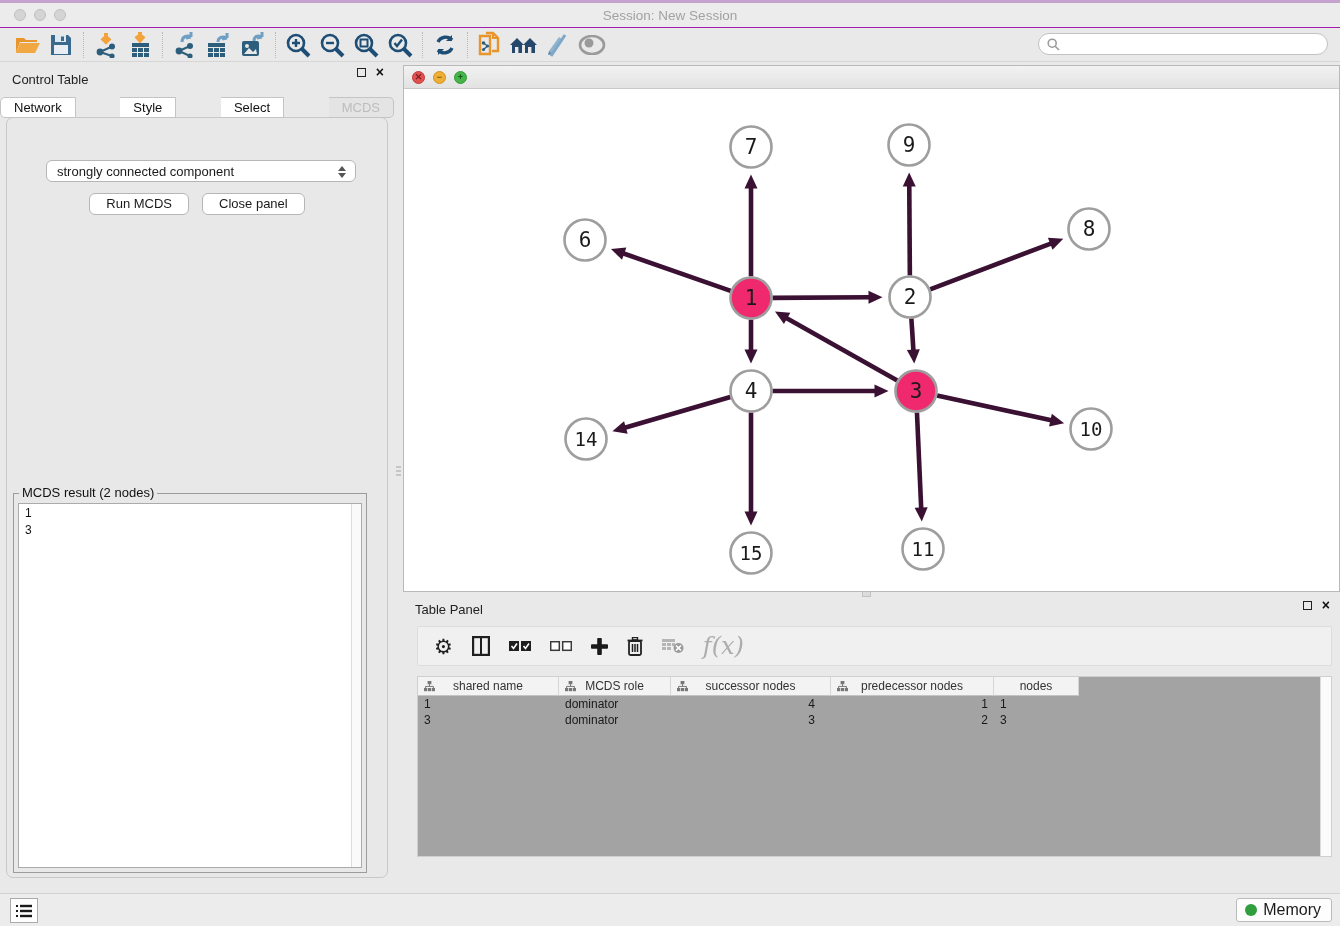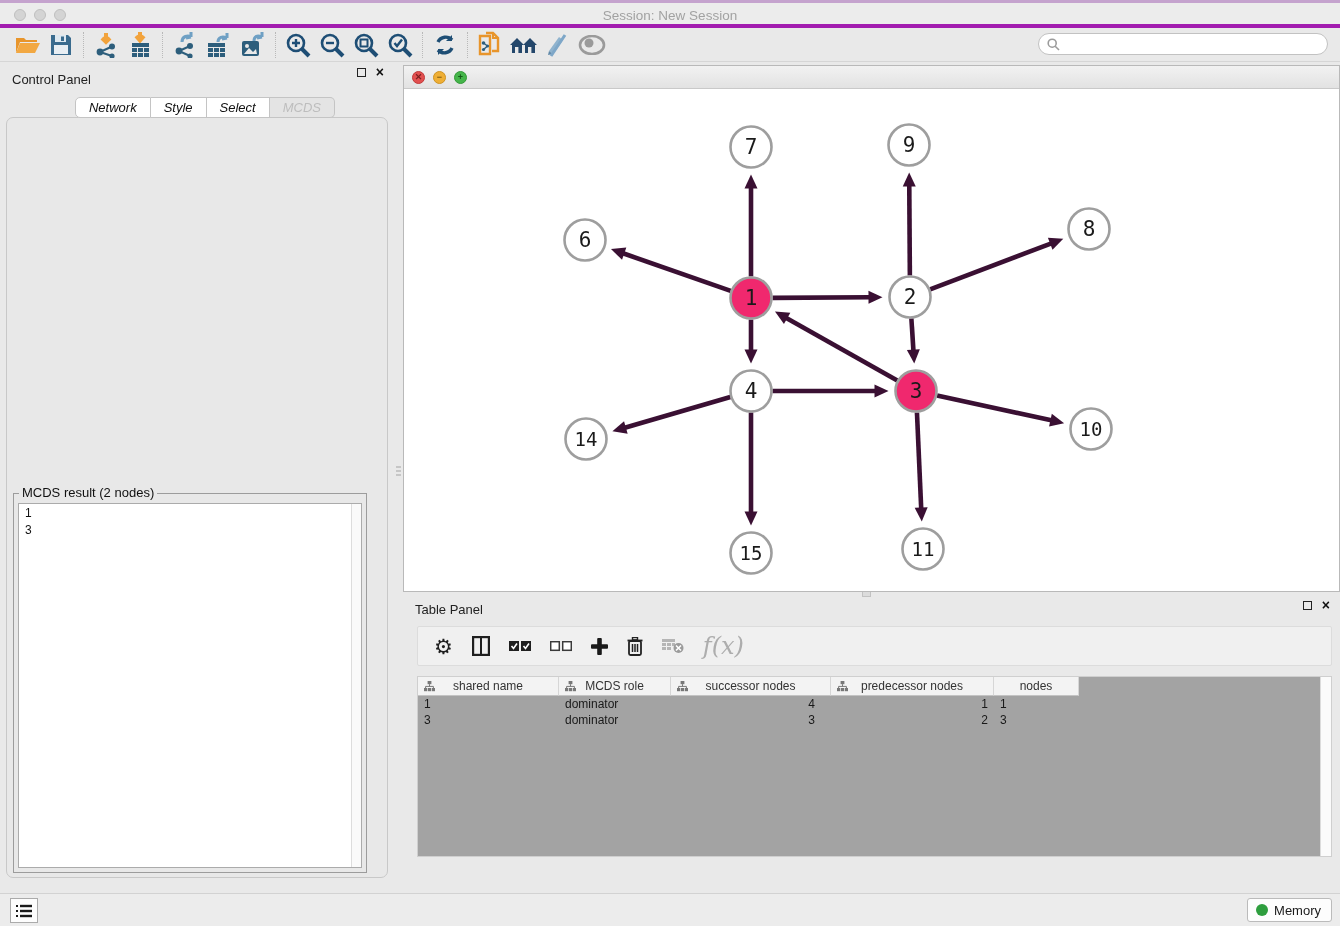--- a/index.html
+++ b/index.html
@@ -1,20 +1,20 @@
 <!DOCTYPE html>
 <html><head>
 <meta charset="utf-8">
 <style>
   * { margin:0; padding:0; box-sizing:border-box; }
   html,body { width:1340px; height:926px; overflow:hidden; }
   body { font-family:"Liberation Sans", sans-serif; background:#E9E9E9; position:relative; font-size:13px; color:#1a1a1a; }
 
   
-  .titlebar { position:absolute; left:0; top:0; width:1340px; height:28px; background:#ECECEC; border-bottom:4px solid #a21caf; }
+  .titlebar { position:absolute; left:0; top:0; width:1340px; height:28px; background:#ECECEC; border-bottom:1px solid #a21caf; }
   .titlebar::before { content:""; position:absolute; left:0; top:0; right:0; height:3px; background:#C5A3CE; }
   .traffic-inactive { position:absolute; left:14px; top:9px; display:flex; gap:8px; }
   .traffic-inactive span { width:12px; height:12px; border-radius:50%; background:#D4D4D4; border:1px solid #BFBFBF; }
   .win-title { position:absolute; left:0; right:0; top:8px; text-align:center; color:#A2A2A2; font-size:13.5px; }
 
   
   .toolbar { position:absolute; left:0; top:28px; width:1340px; height:34px; background:#E9E9E9; border-bottom:1px solid #D6D6D6; display:flex; align-items:center; padding-left:10px; }
   .tbtn { width:34px; height:30px; display:flex; align-items:center; justify-content:center; cursor:default; }
   .tbtn svg { display:block; }
   .vsep { width:1px; height:26px; margin:0 5px; border-left:1px dotted #B9B9B9; }
@@ -22,21 +22,21 @@
   .searchbox input { border:none; outline:none; flex:1; font-size:12px; background:transparent; height:18px; }
 
   
   .panel-header-icons { position:absolute; right:10px; top:6px; display:flex; gap:10px; align-items:center; }
   .float-ic { width:9px; height:9px; border:1.6px solid #222; display:inline-block; }
   .close-ic { font-weight:bold; font-size:14px; line-height:9px; color:#111; }
 
   
   .control-panel { position:absolute; left:0; top:62px; width:394px; bottom:33px; }
   .cp-title { position:absolute; left:12px; top:10px; font-size:13px; color:#222; }
-  .tabbar { position:absolute; left:16px; right:0; display:flex; justify-content:center; z-index:3;font-style:italic; }
+  .tabbar { position:absolute; left:0; right:0; display:flex; justify-content:space-between; z-index:3; }
   .cp-tabs { top:35px; }
   .tab { height:21px; line-height:20px; padding:0 13px; background:#fff; border:1px solid #C4C4C4; border-left:none; font-size:13px; color:#111; cursor:default; }
   .tab:first-child { border-left:1px solid #C4C4C4; border-radius:5px 0 0 5px; }
   .tab:last-child { border-radius:0 5px 5px 0; }
   .tab.active { background:#E4E4E4; color:#BDBDBD; }
   .cp-body { position:absolute; left:6px; right:6px; top:55px; bottom:15px; background:#E8E8E8; border:1px solid #C8C8C8; border-radius:7px; }
   .opt-label { position:absolute; left:0; right:0; top:20px; text-align:center; }
   .dropdown { position:absolute; left:39px; top:42px; width:310px; height:22px; background:#fff; border:1px solid #B6B6B6; border-radius:6px; display:flex; align-items:center; padding-left:10px; font-size:13px; }
   .stepper { position:absolute; right:7px; top:3px; width:12px; height:16px; display:flex; flex-direction:column; align-items:center; justify-content:center; gap:2px; }
   .stepper i { width:0; height:0; border-left:4px solid transparent; border-right:4px solid transparent; }
@@ -80,21 +80,21 @@
   .th { position:relative; background:#F3F3F3; border-right:1px solid #D6D6D6; border-bottom:1px solid #C3C3C3; font-size:12px; color:#333; display:flex; align-items:center; justify-content:center; }
   .th .colicon { position:absolute; left:6px; top:4px; }
   .tr { display:flex; height:16px; }
   .td { font-size:12px; color:#191919; line-height:16px; padding:0 6px; white-space:nowrap; overflow:hidden; }
   .tp-vscroll { position:absolute; right:0; top:0; bottom:0; width:11px; background:#FBFBFB; border-left:1px solid #DCDCDC; }
   .tp-tabs { top:268px; }
 
   
   .statusbar { position:absolute; left:0; bottom:0; width:1340px; height:33px; background:#ECECEC; border-top:1px solid #D2D2D2; }
   .list-btn { position:absolute; left:10px; top:4px; width:28px; height:25px; background:#FDFDFD; border:1px solid #ABABAB; display:flex; align-items:center; justify-content:center; cursor:default; }
-  .memory-btn { position:absolute; right:8px; top:4px; height:24px; padding:0 10px 0 8px; background:#FDFDFD; border:1px solid #BBB; border-radius:3px; display:flex; align-items:center; gap:6px; font-size:13px; cursor:default; }
+  .memory-btn { position:absolute; right:8px; top:4px; height:24px; padding:0 10px 0 8px; background:#FDFDFD; border:1px solid #BBB; border-radius:3px; display:flex; align-items:center; gap:6px; font-size:16px; cursor:default; }
   .mem-dot { width:12px; height:12px; border-radius:50%; background:#2E9E3E; }
 </style>
 </head>
 <body>
 
 <div class="titlebar">
   <div class="traffic-inactive">
     <span></span>
     <span></span>
     <span></span>
@@ -247,32 +247,43 @@
   <div class="searchbox">
     <svg width="13" height="13" viewBox="0 0 13 13">
         <circle cx="5.2" cy="5.2" r="4" fill="none" stroke="#9B9B9B" stroke-width="1.6"></circle>
         <path d="M8.2 8.2 L12 12" stroke="#9B9B9B" stroke-width="1.6"></path>
       </svg>
     <input type="text" placeholder="" style="">
   </div>
 </div>
 
 <div class="control-panel">
-  <div class="cp-title">Control Panel</div>
+  <div class="cp-title">Control Table</div>
   <div class="panel-header-icons">
     <span class="float-ic"></span>
     <span class="close-ic">×</span>
   </div>
   <div class="tabbar cp-tabs" id="cp-tabs">
       <div class="tab">Network</div>
       <div class="tab">Style</div>
       <div class="tab">Select</div>
       <div class="tab active">MCDS</div>
     </div>
   <div class="cp-body">
+    <div class="dropdown">
+      <span>strongly connected component</span>
+      <span class="stepper">
+          <i class="up"></i>
+          <i class="dn"></i>
+        </span>
+    </div>
+    <div class="btn-row">
+      <div class="pbtn">Run MCDS</div>
+      <div class="pbtn">Close panel</div>
+    </div>
     <div class="result-group">
       <div class="result-legend">MCDS result (2 nodes)</div>
       <div class="result-area" id="result-area">
         <div class="result-scroll"></div>
       <div class="result-line">1</div>
           <div class="result-line">3</div>
         </div>
     </div>
   </div>
 </div>

